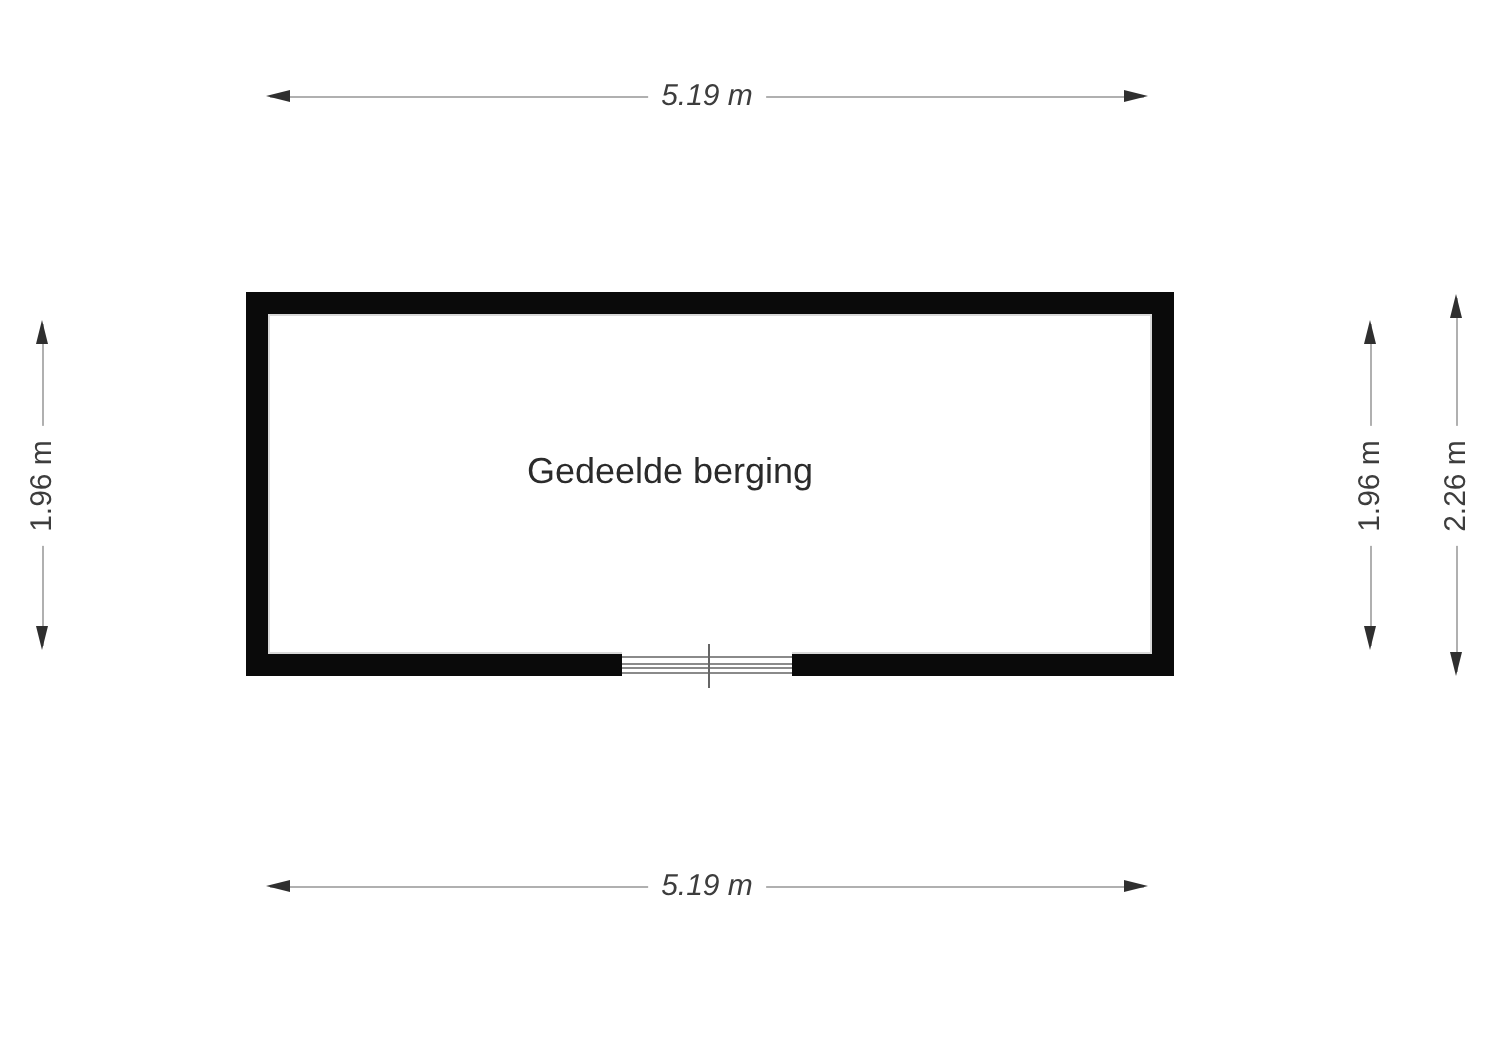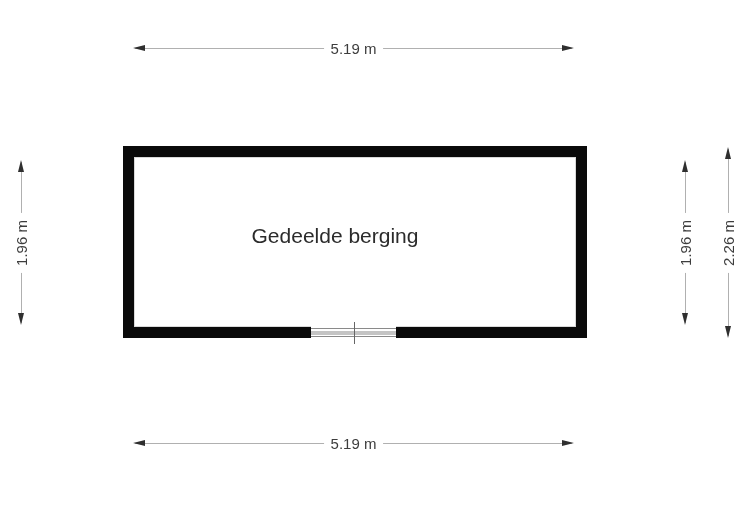--- a/index.html
+++ b/index.html
@@ -33,21 +33,21 @@
   }
   .room-outline {
     position: absolute;
     inset: 0;
     border: 1px solid #d9d9d9;
   }
   .room-label {
     position: absolute;
     left: 335px; top: 236px;
     transform: translate(-50%, -50%);
-    font-size: 21px;
+    font-size: 18px;
     color: var(--room-text);
     white-space: nowrap;
   }
 
   
   .window {
     position: absolute;
     left: 311px; top: 326px;
     width: 85px; height: 13px;
     background: #ffffff;
@@ -67,21 +67,21 @@
     border-bottom: 1px solid var(--window-line);
   }
   .window-tick {
     position: absolute;
     left: 50%; top: -4px; bottom: -5px;
     width: 1px;
     background: #666666;
   }
 
   
-  .dim-h { position: absolute; height: 14px; }
+  .dim-h { position: absolute; height: 14px; font-style: italic; }
   .dim-v { position: absolute; width: 14px; }
 
   .dim-line-h {
     position: absolute; left: 2px; right: 2px; top: 50%;
     border-top: 1px solid var(--dim-line);
   }
   .dim-line-v {
     position: absolute; top: 2px; bottom: 2px; left: 50%;
     border-left: 1px solid var(--dim-line);
   }

